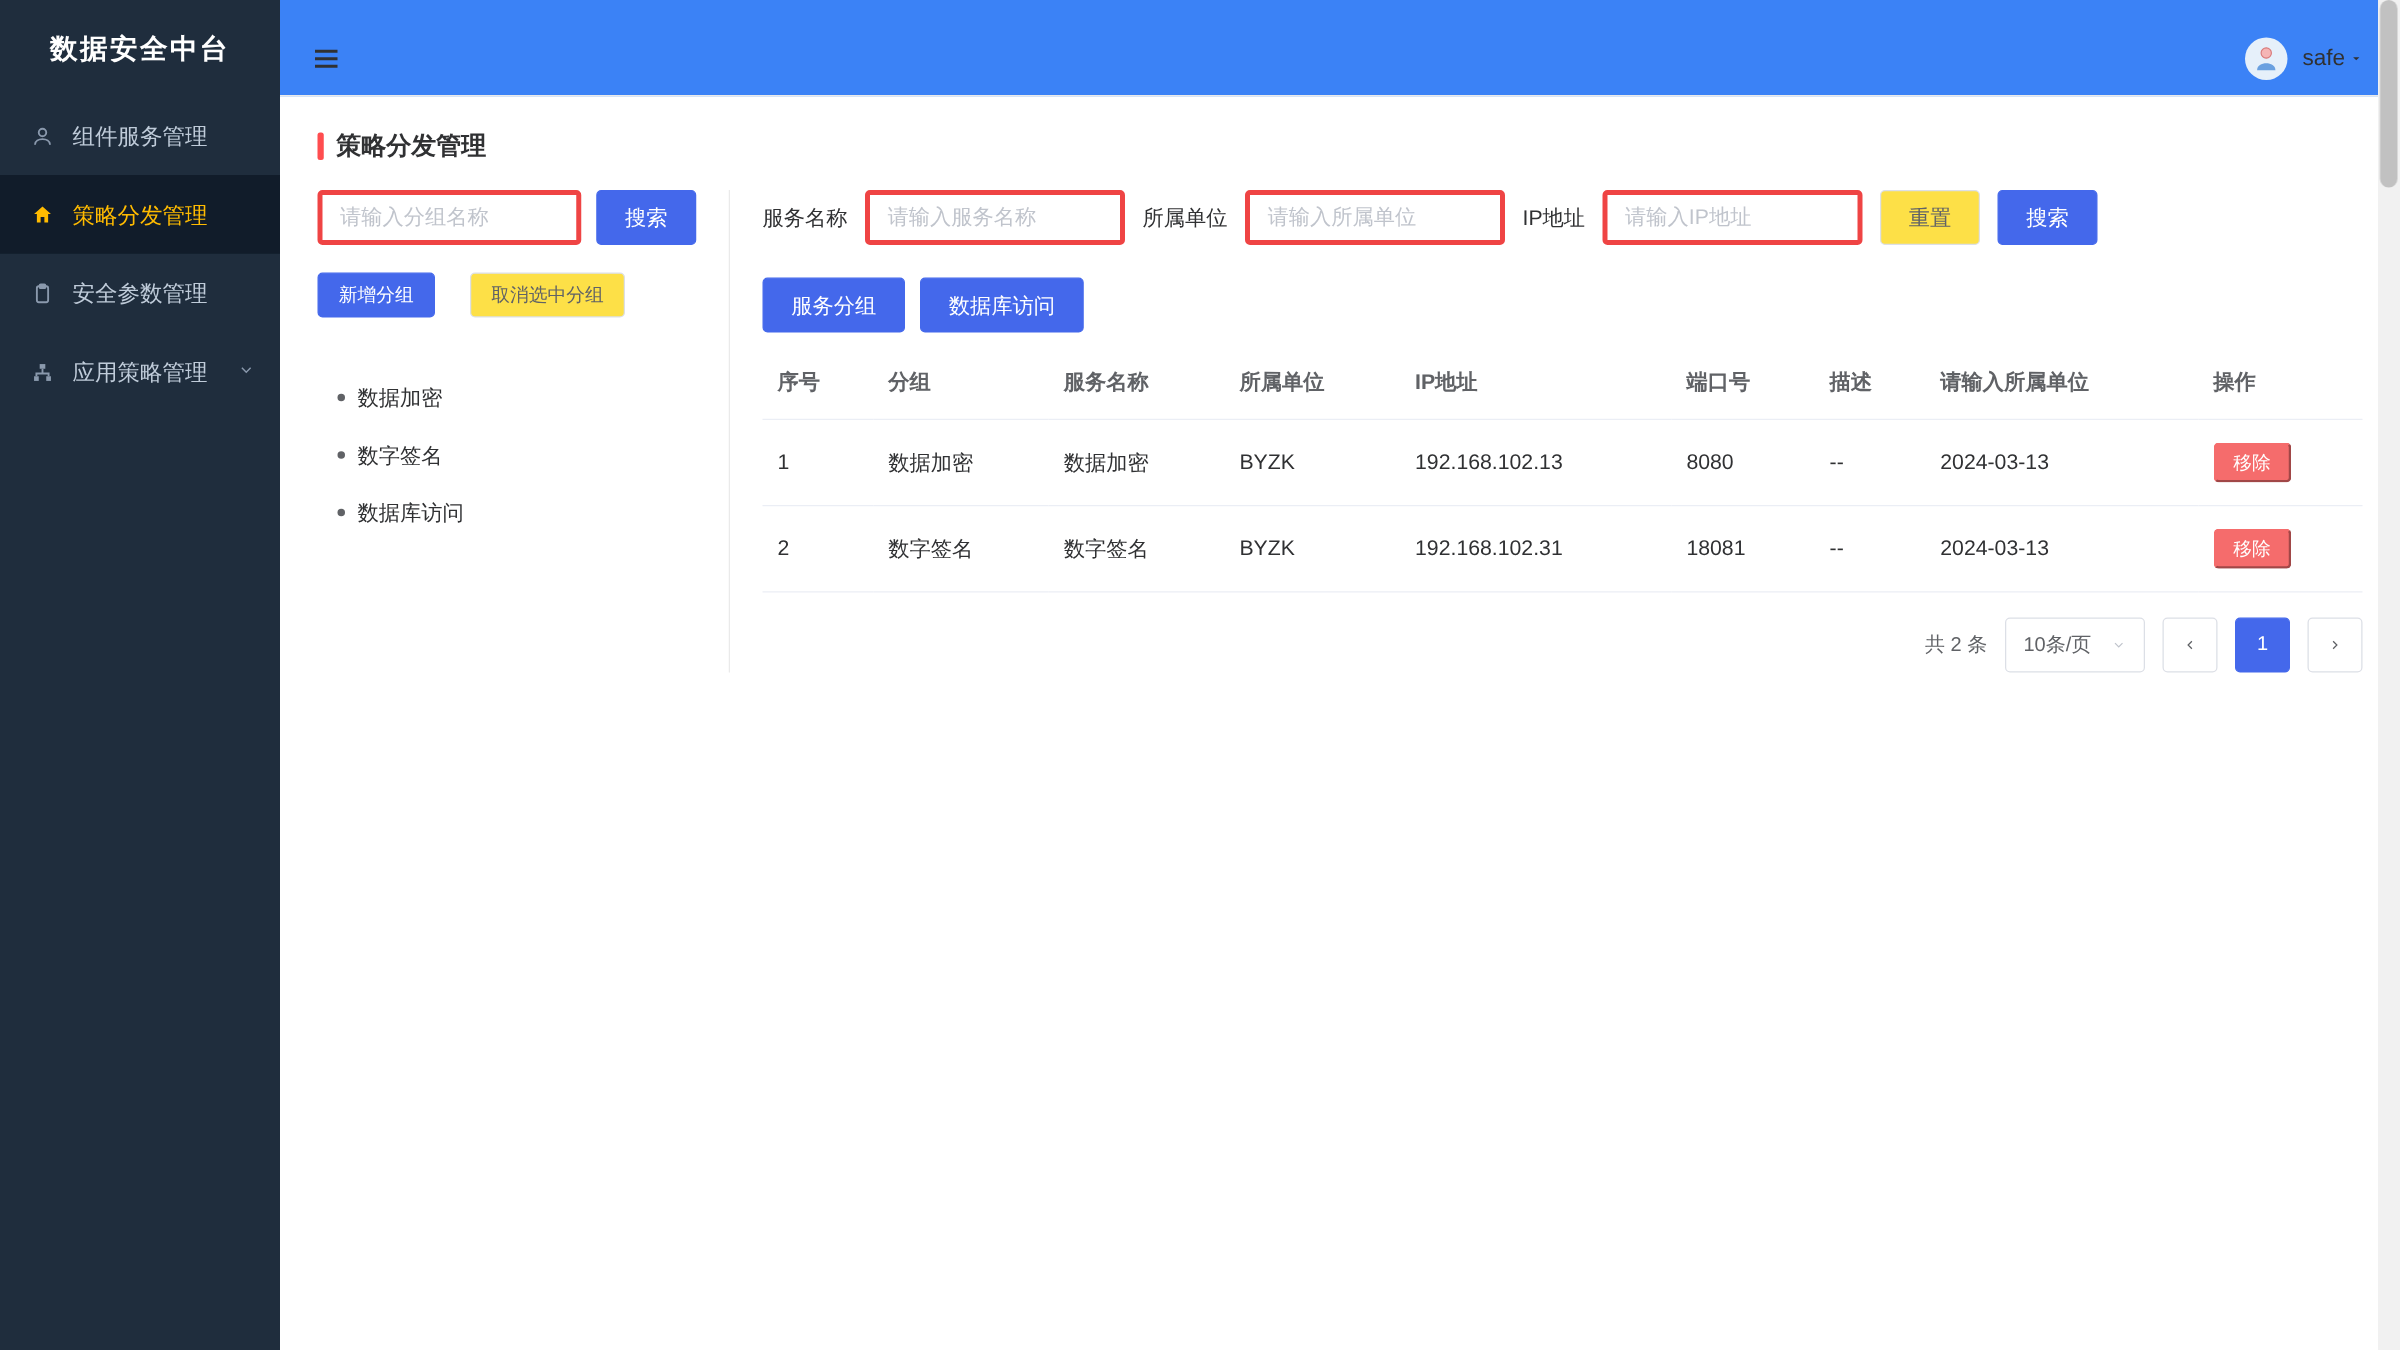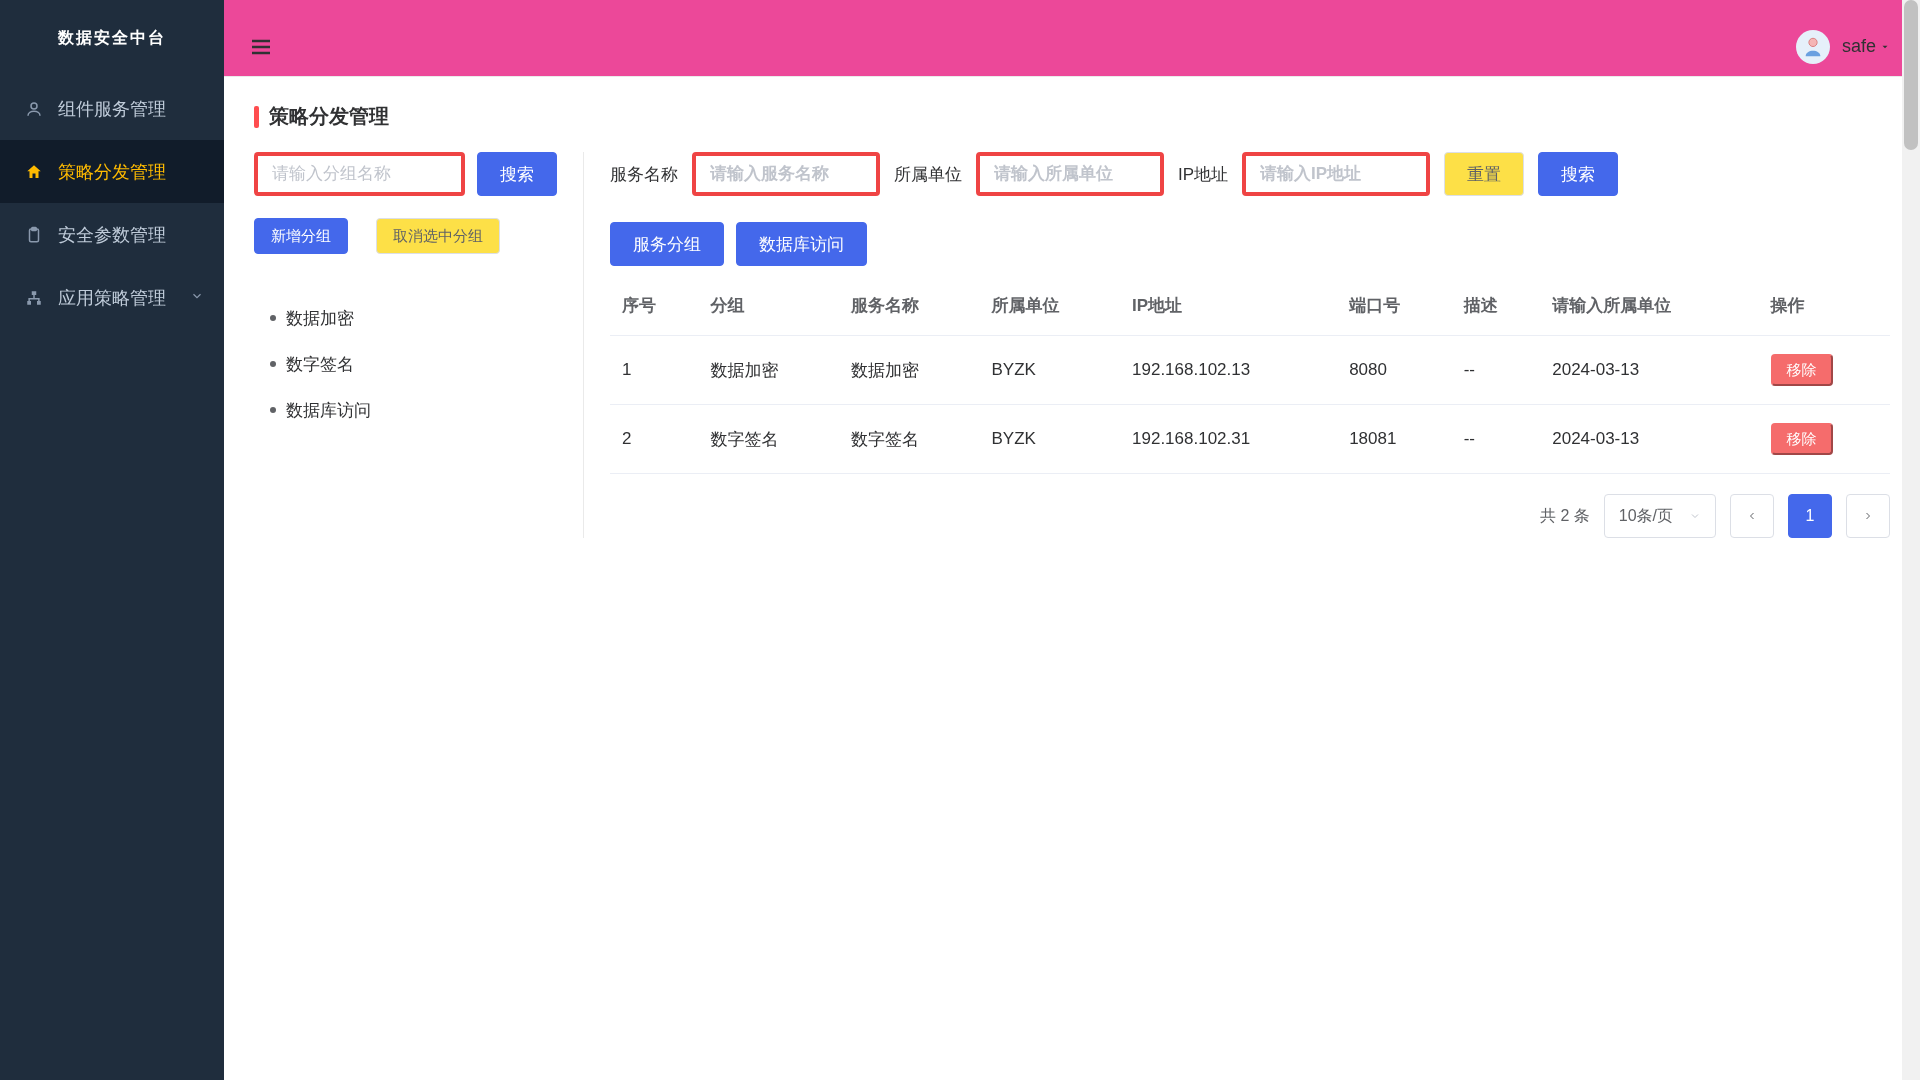--- a/index.html
+++ b/index.html
@@ -22,21 +22,21 @@
     flex-shrink: 0;
     display: flex;
     flex-direction: column;
   }
   .logo {
     height: 77px;
     display: flex;
     align-items: center;
     justify-content: center;
     color: #fff;
-    font-size: 16px;
+    font-size: 22px;
     font-weight: 600;
     letter-spacing: 2px;
   }
   .menu { list-style: none; }
   .menu-item {
     display: flex;
     align-items: center;
     height: 63px;
     padding: 0 20px 0 24px;
     cursor: pointer;
@@ -61,21 +61,21 @@
   
   .main { flex: 1; display: flex; flex-direction: column; background: #fff; }
 
   
   .topbar {
     height: 77px;
     display: flex;
     align-items: center;
     padding: 17px 30px 0 24px;
     border-bottom: 1px solid #eaeaea;
-    background: #ec4899;
+    background: #3b82f6;
   }
   .hamburger { cursor: pointer; width: 26px; height: 26px; display:flex; align-items:center; justify-content:center; }
   .user-cluster { margin-left: auto; display: flex; align-items: center; gap: 12px; cursor: pointer; }
   .avatar {
     width: 34px; height: 34px; border-radius: 50%;
     background: #e6f0fa;
     display:flex; align-items:center; justify-content:center;
   }
   .user-name { font-size: 18px; font-weight: 500; color: #303133; display:flex; align-items:center; gap:4px;}
 
@@ -133,21 +133,21 @@
   .group-item {
     display: flex; align-items: center; gap: 10px;
     height: 46px; font-size: 17px; color: #303133; cursor: pointer;
     padding-left: 6px;
   }
   .bullet { width: 6px; height: 6px; background: #606266; border-radius: 50%; flex-shrink:0; }
 
   
   .filter-row { display: flex; align-items: center; gap: 14px; flex-wrap: wrap; margin-bottom: 26px; }
   .filter-row .label { font-size: 17px; color: #303133; white-space: nowrap; }
-  .filter-row .input { width: 188px; font-weight: bold; }
+  .filter-row .input { width: 208px; }
 
   .action-row { display: flex; gap: 12px; margin-bottom: 10px; }
 
   
   table { width: 100%; border-collapse: collapse; }
   th, td {
     text-align: left;
     padding: 18px 12px;
     font-size: 17px;
     color: #303133;

